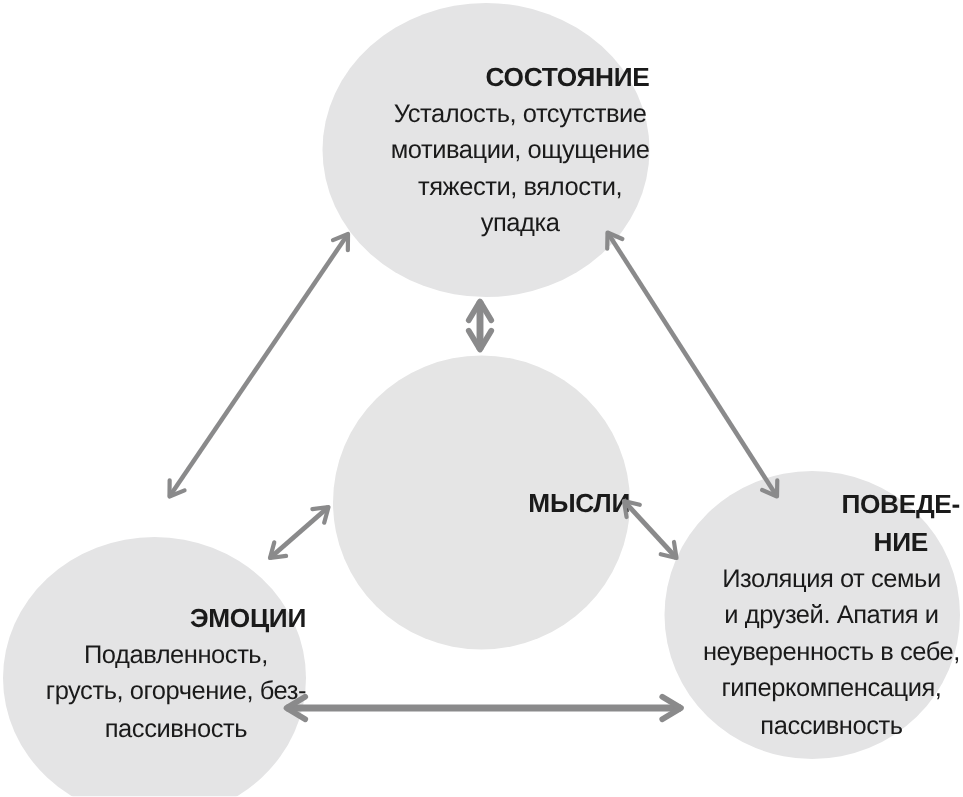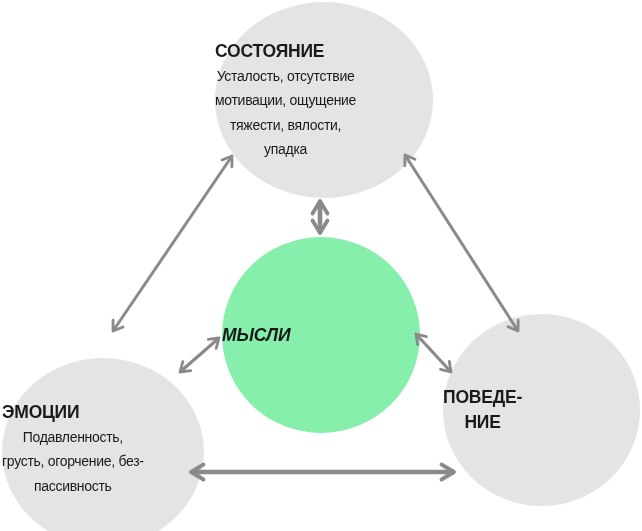--- a/index.html
+++ b/index.html
@@ -2,35 +2,35 @@
 <html><head>
 <meta charset="utf-8">
 <style>
   html,body{margin:0;padding:0;background:#ffffff;}
   .stage{
     position:relative;width:642px;height:531px;background:#ffffff;overflow:hidden;
     font-family:"Liberation Sans","DejaVu Sans",sans-serif;color:#1a1a1a;
   }
   .node{
     position:absolute;border-radius:50%;
-    display:flex;flex-direction:column;align-items:flex-start;justify-content:center;
+    display:flex;flex-direction:column;align-items:flex-end;justify-content:center;
     text-align:center;
   }
   .node--light{background:#e4e4e5;}
-  .node--dark{background:#86efac;font-style:italic;}
+  .node--dark{background:#e5e5e5;}
   .node--state{left:215px;top:2px;width:218px;height:196px;}
   .node--thoughts{left:222px;top:237px;width:198px;height:196px;}
   .node--emotions{left:2px;top:358px;width:202px;height:188px;padding-bottom:6px;box-sizing:border-box;}
   .node--behavior{left:443px;top:314px;width:197px;height:192px;}
   .node-title{
     font-weight:bold;font-size:17.5px;line-height:25px;
     letter-spacing:-0.2px;white-space:pre-line;width:max-content;max-width:none;
   }
   .node-body{
-    font-size:14px;line-height:24.5px;letter-spacing:-0.3px;
+    font-size:17px;line-height:24.5px;letter-spacing:-0.3px;
     white-space:pre-line;width:max-content;max-width:none;
   }
   .connectors{position:absolute;left:0;top:0;width:642px;height:531px;pointer-events:none;}
 </style>
 </head>
 <body>
 
 <div class="stage">
 
   <div class="node node--light node--state">
@@ -48,20 +48,25 @@
   <div class="node node--light node--emotions">
     <div class="node-title">ЭМОЦИИ</div>
     <div class="node-body">Подавленность,
 грусть, огорчение, без-
 пассивность</div>
   </div>
 
   <div class="node node--light node--behavior">
     <div class="node-title">ПОВЕДЕ-
 НИЕ</div>
+    <div class="node-body">Изоляция от семьи
+и друзей. Апатия и
+неуверенность в себе,
+гиперкомпенсация,
+пассивность</div>
   </div>
 
   <svg class="connectors" viewBox="0 0 642 531" xmlns="http://www.w3.org/2000/svg">
     <defs>
       <marker id="ah-s" markerUnits="userSpaceOnUse" markerWidth="18" markerHeight="18" viewBox="0 0 18 18" refX="13.5" refY="9" orient="auto-start-reverse">
         <path d="M4.5 3 L13.5 9 L4.5 15" fill="none" stroke="#8a8a8b" stroke-width="2.8" stroke-linecap="round" stroke-linejoin="round"></path>
       </marker>
       <marker id="ah-b" markerUnits="userSpaceOnUse" markerWidth="24" markerHeight="24" viewBox="0 0 24 24" refX="17.5" refY="12" orient="auto-start-reverse">
         <path d="M5 4.5 L17.5 12 L5 19.5" fill="none" stroke="#8a8a8b" stroke-width="3.8" stroke-linecap="round" stroke-linejoin="round"></path>
       </marker>

